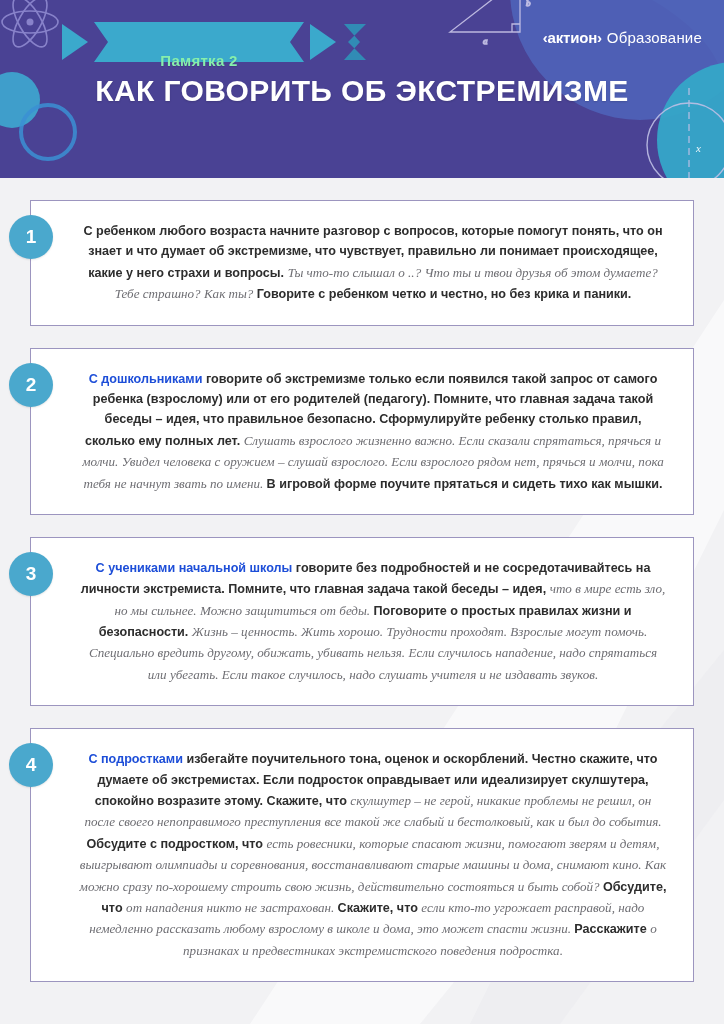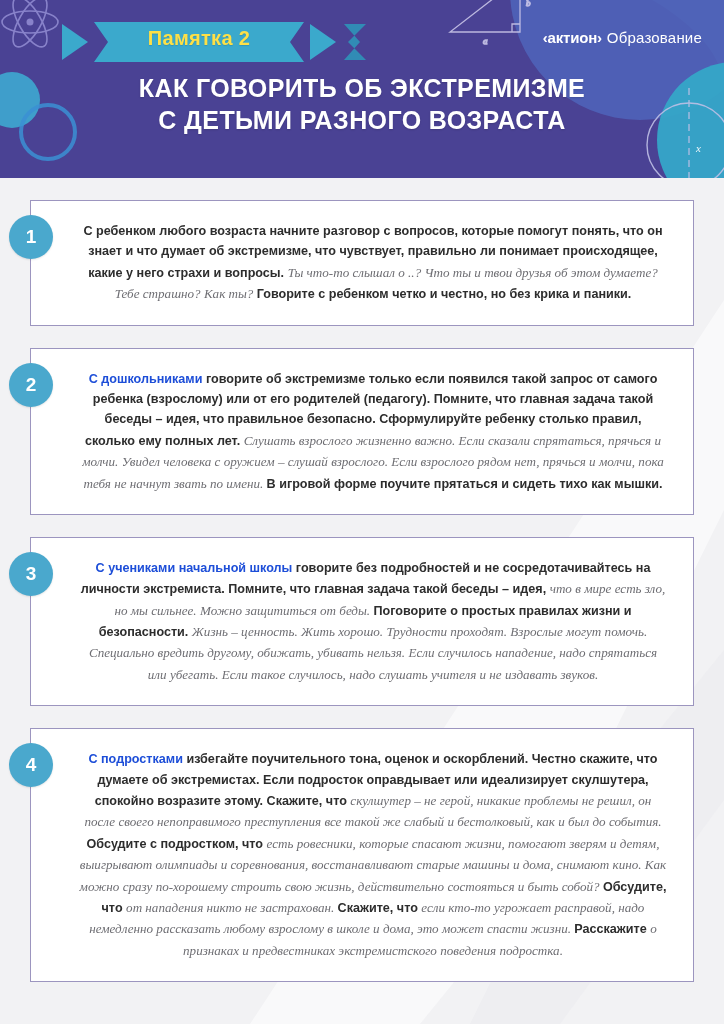--- a/index.html
+++ b/index.html
@@ -40,27 +40,27 @@
   .header-deco { position: absolute; left: 0; top: 0; width: 724px; height: 178px; }
 
   .ribbon-wrap {
     position: absolute;
     left: 0; top: 22px;
     width: 724px; height: 40px;
     z-index: 3;
   }
   .ribbon-label {
     position: absolute;
-    left: 106px; top: 18px;
+    left: 106px; top: 40px;
     width: 186px; height: 40px;
     display: flex;
     align-items: center;
     justify-content: center;
-    color: #fde047;
-    font-size: 20px;
+    color: #86efac;
+    font-size: 15px;
     font-weight: bold;
     letter-spacing: 0.3px;
     z-index: 4;
     text-shadow: 0 1px 1px rgba(0,0,0,0.12);
   }
 
   .brand {
     position: absolute;
     right: 22px; top: 29px;
     z-index: 4;
@@ -74,21 +74,21 @@
   .brand-mark { font-weight: bold; letter-spacing: -0.2px; }
   .brand-word { font-weight: normal; letter-spacing: 0.2px; }
 
   .header-title {
     position: absolute;
     left: 0; top: 72px;
     width: 724px;
     z-index: 4;
     text-align: center;
     color: #ffffff;
-    font-size: 25px;
+    font-size: 30px;
     font-weight: bold;
     line-height: 1.28;
     letter-spacing: 0.4px;
     text-shadow: 0 1px 2px rgba(0,0,0,0.15);
   }
   .header-title .tline { display: block; }
 
   
   .content {
     position: relative;
@@ -197,21 +197,20 @@
 
   <div class="ribbon-label">Памятка 2</div>
 
   <div class="brand">
     <span class="brand-mark">‹актион›</span>
     <span class="brand-word">Образование</span>
   </div>
 
   <h1 class="header-title">
     <span class="tline">КАК ГОВОРИТЬ ОБ ЭКСТРЕМИЗМЕ</span>
-    <span class="tline">С ДЕТЬМИ РАЗНОГО ВОЗРАСТА</span>
   </h1>
 </header>
 
 <main class="content">
   <section class="card">
     <div class="badge">1</div>
     <p class="card-text"><span class="b">С ребенком любого возраста начните разговор с вопросов, которые помогут понять, что он знает и что думает об экстремизме, что чувствует, правильно ли понимает происходящее, какие у него страхи и вопросы. </span><span class="i">Ты что-то слышал о ..? Что ты и твои друзья об этом думаете? Тебе страшно? Как ты? </span><span class="b">Говорите с ребенком четко и честно, но без крика и паники.</span></p>
   </section>
 
   <section class="card">

